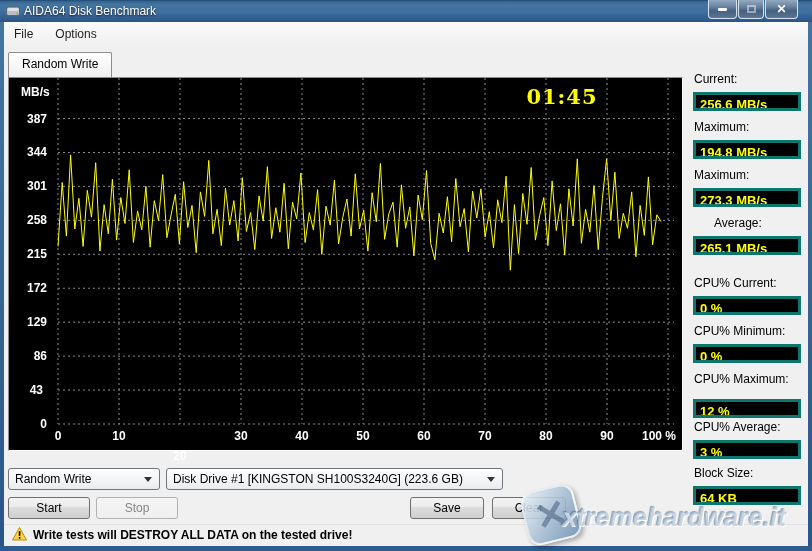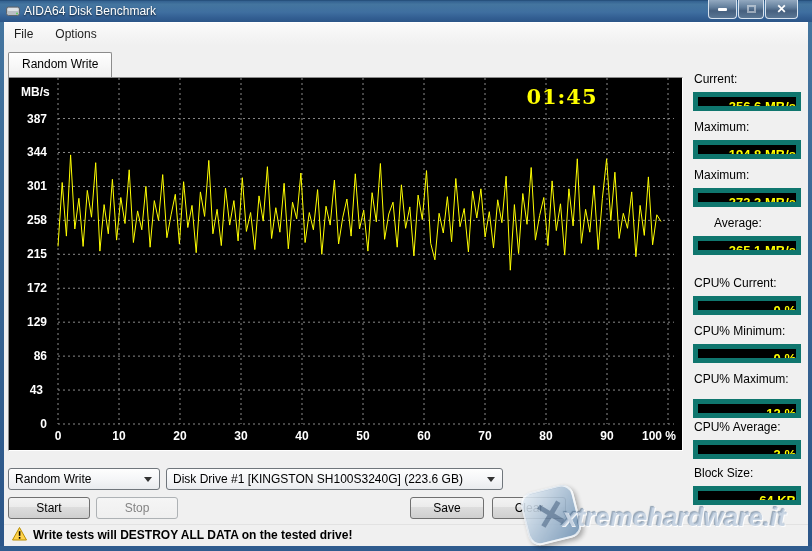--- a/index.html
+++ b/index.html
@@ -42,22 +42,22 @@
     border-right:1px solid #FFFFFF;border-bottom:1px solid #FFFFFF;}
   .chart svg{position:absolute;left:0;top:0;}
   .ylab{position:absolute;width:34px;text-align:right;color:#FFF;font-weight:bold;}
   .xlab{position:absolute;width:40px;text-align:center;color:#FFF;font-weight:bold;top:351px;}
   .unit-label{position:absolute;left:12px;top:7px;color:#FFF;font-weight:bold;}
   .timer{position:absolute;left:498px;top:6px;width:110px;text-align:center;
     font-family:"DejaVu Serif",serif;font-size:21px;font-weight:bold;color:#FFFF00;letter-spacing:1px;}
   
   .stat-label{position:absolute;left:694px;width:112px;color:#000000;}
   .stat-box{position:absolute;left:693px;width:108px;height:19px;background:#000;
-    border:5px solid #0f766e;color:#FFFF00;font-weight:bold;font-size:13px;
-    padding:2px 0 0 20px;white-space:nowrap;overflow:hidden;text-align:right;}
+    border:3px solid #0f766e;color:#FFFF00;font-weight:bold;font-size:13px;
+    padding:2px 0 0 4px;white-space:nowrap;overflow:hidden;}
   
   .combo{height:22px;border:1px solid #70767C;border-radius:3px;
     background:linear-gradient(180deg,#FEFEFE 0%,#F4F5F7 55%,#E9EBEE 100%);
     display:flex;align-items:center;padding:0 22px 0 6px;white-space:nowrap;overflow:hidden;}
   .combo .arrow{position:absolute;right:7px;top:8px;width:0;height:0;
     border-left:4px solid transparent;border-right:4px solid transparent;border-top:5px solid #333;}
   .combo1{left:8px;top:468px;width:152px;}
   .combo2{left:166px;top:468px;width:337px;}
   
   .btn{height:22px;border:1px solid #707070;border-radius:3px;
@@ -156,21 +156,21 @@
         <div class="ylab" style="left: 4px; top: 169.3px;">215</div>
         <div class="ylab" style="left: 4px; top: 203.24px;">172</div>
         <div class="ylab" style="left: 4px; top: 237.18px;">129</div>
         <div class="ylab" style="left: 4px; top: 271.12px;">86</div>
         <div class="ylab" style="left: 0; top: 305.06px;">43</div>
         <div class="ylab" style="left: 4px; top: 339px;">0</div>
       </div>
     <div id="x-labels">
         <div class="xlab" style="left: 29px;">0</div>
         <div class="xlab" style="left: 90px;">10</div>
-        <div class="xlab" style="left: 151px;">20</div>
+        <div class="xlab" style="left: 151px; margin-top: 20px;">20</div>
         <div class="xlab" style="left: 212px;">30</div>
         <div class="xlab" style="left: 273px;">40</div>
         <div class="xlab" style="left: 334px;">50</div>
         <div class="xlab" style="left: 395px;">60</div>
         <div class="xlab" style="left: 456px;">70</div>
         <div class="xlab" style="left: 517px;">80</div>
         <div class="xlab" style="left: 578px;">90</div>
         <div class="xlab" style="left: 624px; width: 52px;">100 %</div>
       </div>
     <div class="timer">01:45</div>

